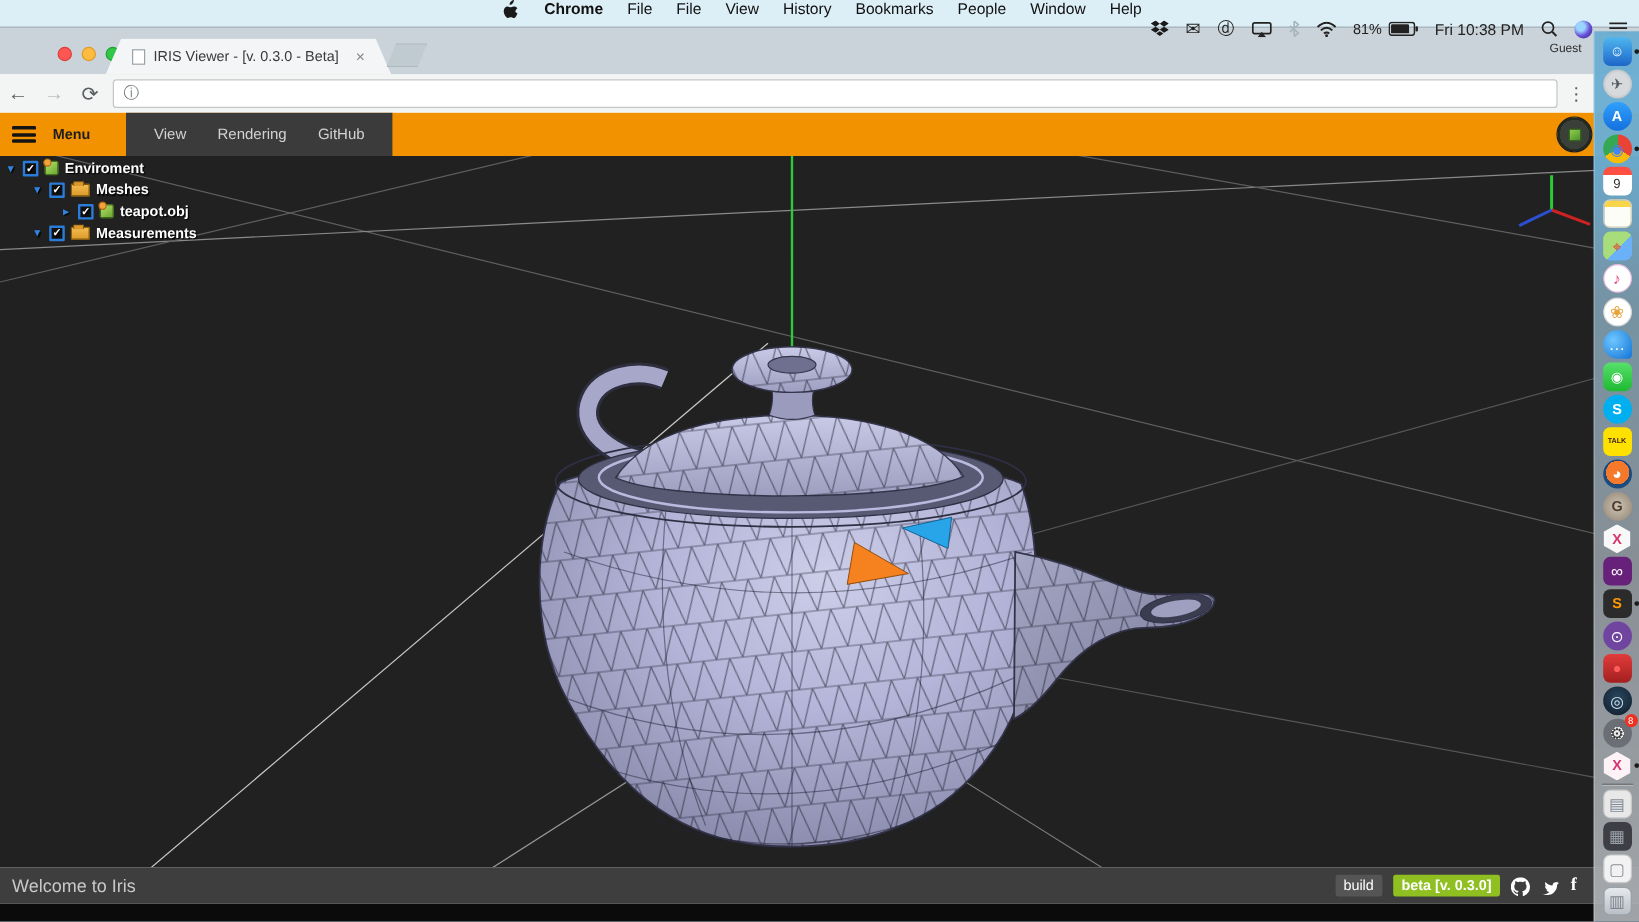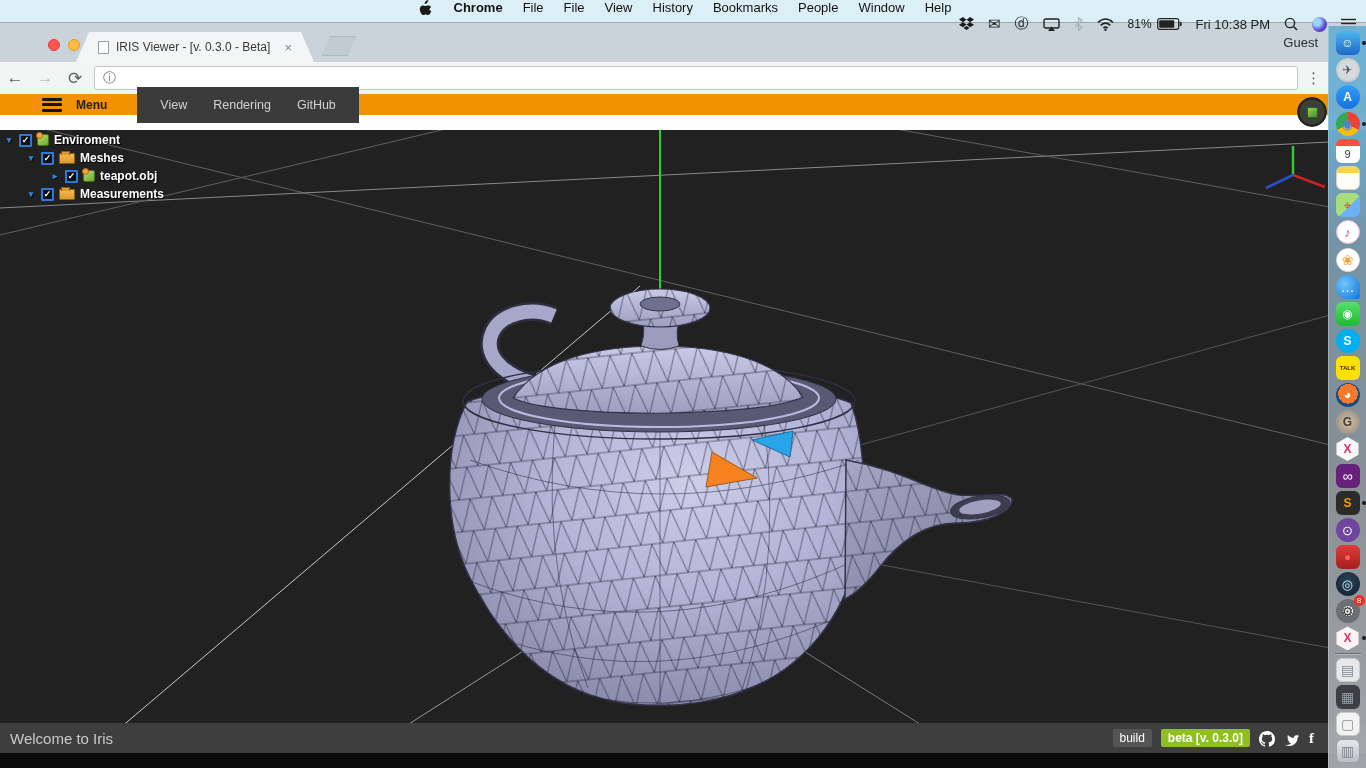--- a/index.html
+++ b/index.html
@@ -19,39 +19,39 @@
   .dim { color:#9fb0ba; }
 
   
   #window { position:absolute; top:22px; left:0; width:1366px; height:746px; background:#fff; }
   #tabstrip { position:absolute; top:0; left:0; right:0; height:40px; background:#cad3d9; border-top:1px solid #98a6ae; }
   .lights { position:absolute; left:48px; top:16px; display:flex; gap:8px; }
   .light { width:12px; height:12px; border-radius:50%; }
   .light.r { background:#fc5753; border:1px solid #df3e38; }
   .light.y { background:#fdbc40; border:1px solid #de9b27; }
   .light.g { background:#33c748; border:1px solid #1fa32f; }
-  #tab { position:absolute; left:76px; bottom:0; width:238px; height:30px; background:#f4f5f6;
+  #tab { position:absolute; left:88px; bottom:0; width:238px; height:30px; background:#f4f5f6;
          clip-path:polygon(13px 0, calc(100% - 13px) 0, 100% 100%, 0 100%);
          display:flex; align-items:center; padding:0 22px; gap:7px; font-size:12px; color:#3a3a3a; }
   .page-ico { width:11px; height:13px; border:1px solid #9aa2a8; background:#fff; position:relative; }
   .tab-close { margin-left:auto; color:#7d868c; font-size:13px; }
   #newtab { position:absolute; left:322px; bottom:6px; width:34px; height:20px; background:#c0cad1;
             clip-path:polygon(8px 0, 100% 0, calc(100% - 8px) 100%, 0 100%); border:1px solid #aeb9c0; }
-  #guest { position:absolute; right:48px; top:12px; font-size:13px; color:#2c2c2c; }
+  #guest { position:absolute; right:48px; top:12px; font-size:10px; color:#2c2c2c; }
 
   #toolbar { position:absolute; top:40px; left:0; right:0; height:32px; background:#f3f4f4; display:flex; align-items:center; }
   .nav-ic { font-size:17px; color:#5a5f63; width:30px; text-align:center; }
   .nav-ic.off { color:#b9bec2; }
   #urlbar { margin-left:4px; height:24px; width:1204px; background:#fff; border:1px solid #c6c6c6; border-radius:3px;
             display:flex; align-items:center; padding:0 8px; gap:7px; font-size:13px; color:#2b2b2b; }
   .info-ic { color:#6f777c; font-size:13px; }
   #dots { margin-left:8px; color:#5a5f63; font-size:15px; letter-spacing:0; }
 
   
-  #appbar { position:absolute; top:72px; left:0; right:0; height:21px; background:#f39200; display:flex; align-items:center;padding-left:32px; }
+  #appbar { position:absolute; top:72px; left:0; right:0; height:36px; background:#f39200; display:flex; align-items:center; }
   #hamburger { width:20px; height:14px; margin-left:10px; display:flex; flex-direction:column; justify-content:space-between; }
   #hamburger i { display:block; height:3px; background:#141414; border-radius:1px; }
   #menu-label { margin-left:14px; font-size:12px; font-weight:700; color:#1d1d1d; }
   #app-tabs { margin-left:30px; height:36px; background:#3b3b3b; display:flex; align-items:center; padding:0 10px; }
   .app-tab { padding:0 13px; font-size:12.5px; color:#d2d2d2; }
   #iris-logo { position:absolute; right:39px; top:3px; width:30px; height:30px; border-radius:50%;
     background:radial-gradient(circle at 50% 50%, #3a3f38 0 62%, #262a25 62% 100%); border:1px solid #1d1f1c;
     display:flex; align-items:center; justify-content:center; }
   #iris-logo .cube { width:11px; height:11px; background:linear-gradient(145deg,#8fd14f,#4c8f2a);
     border:1px solid #2f5c18; transform:rotate(0deg); border-radius:1px; }

